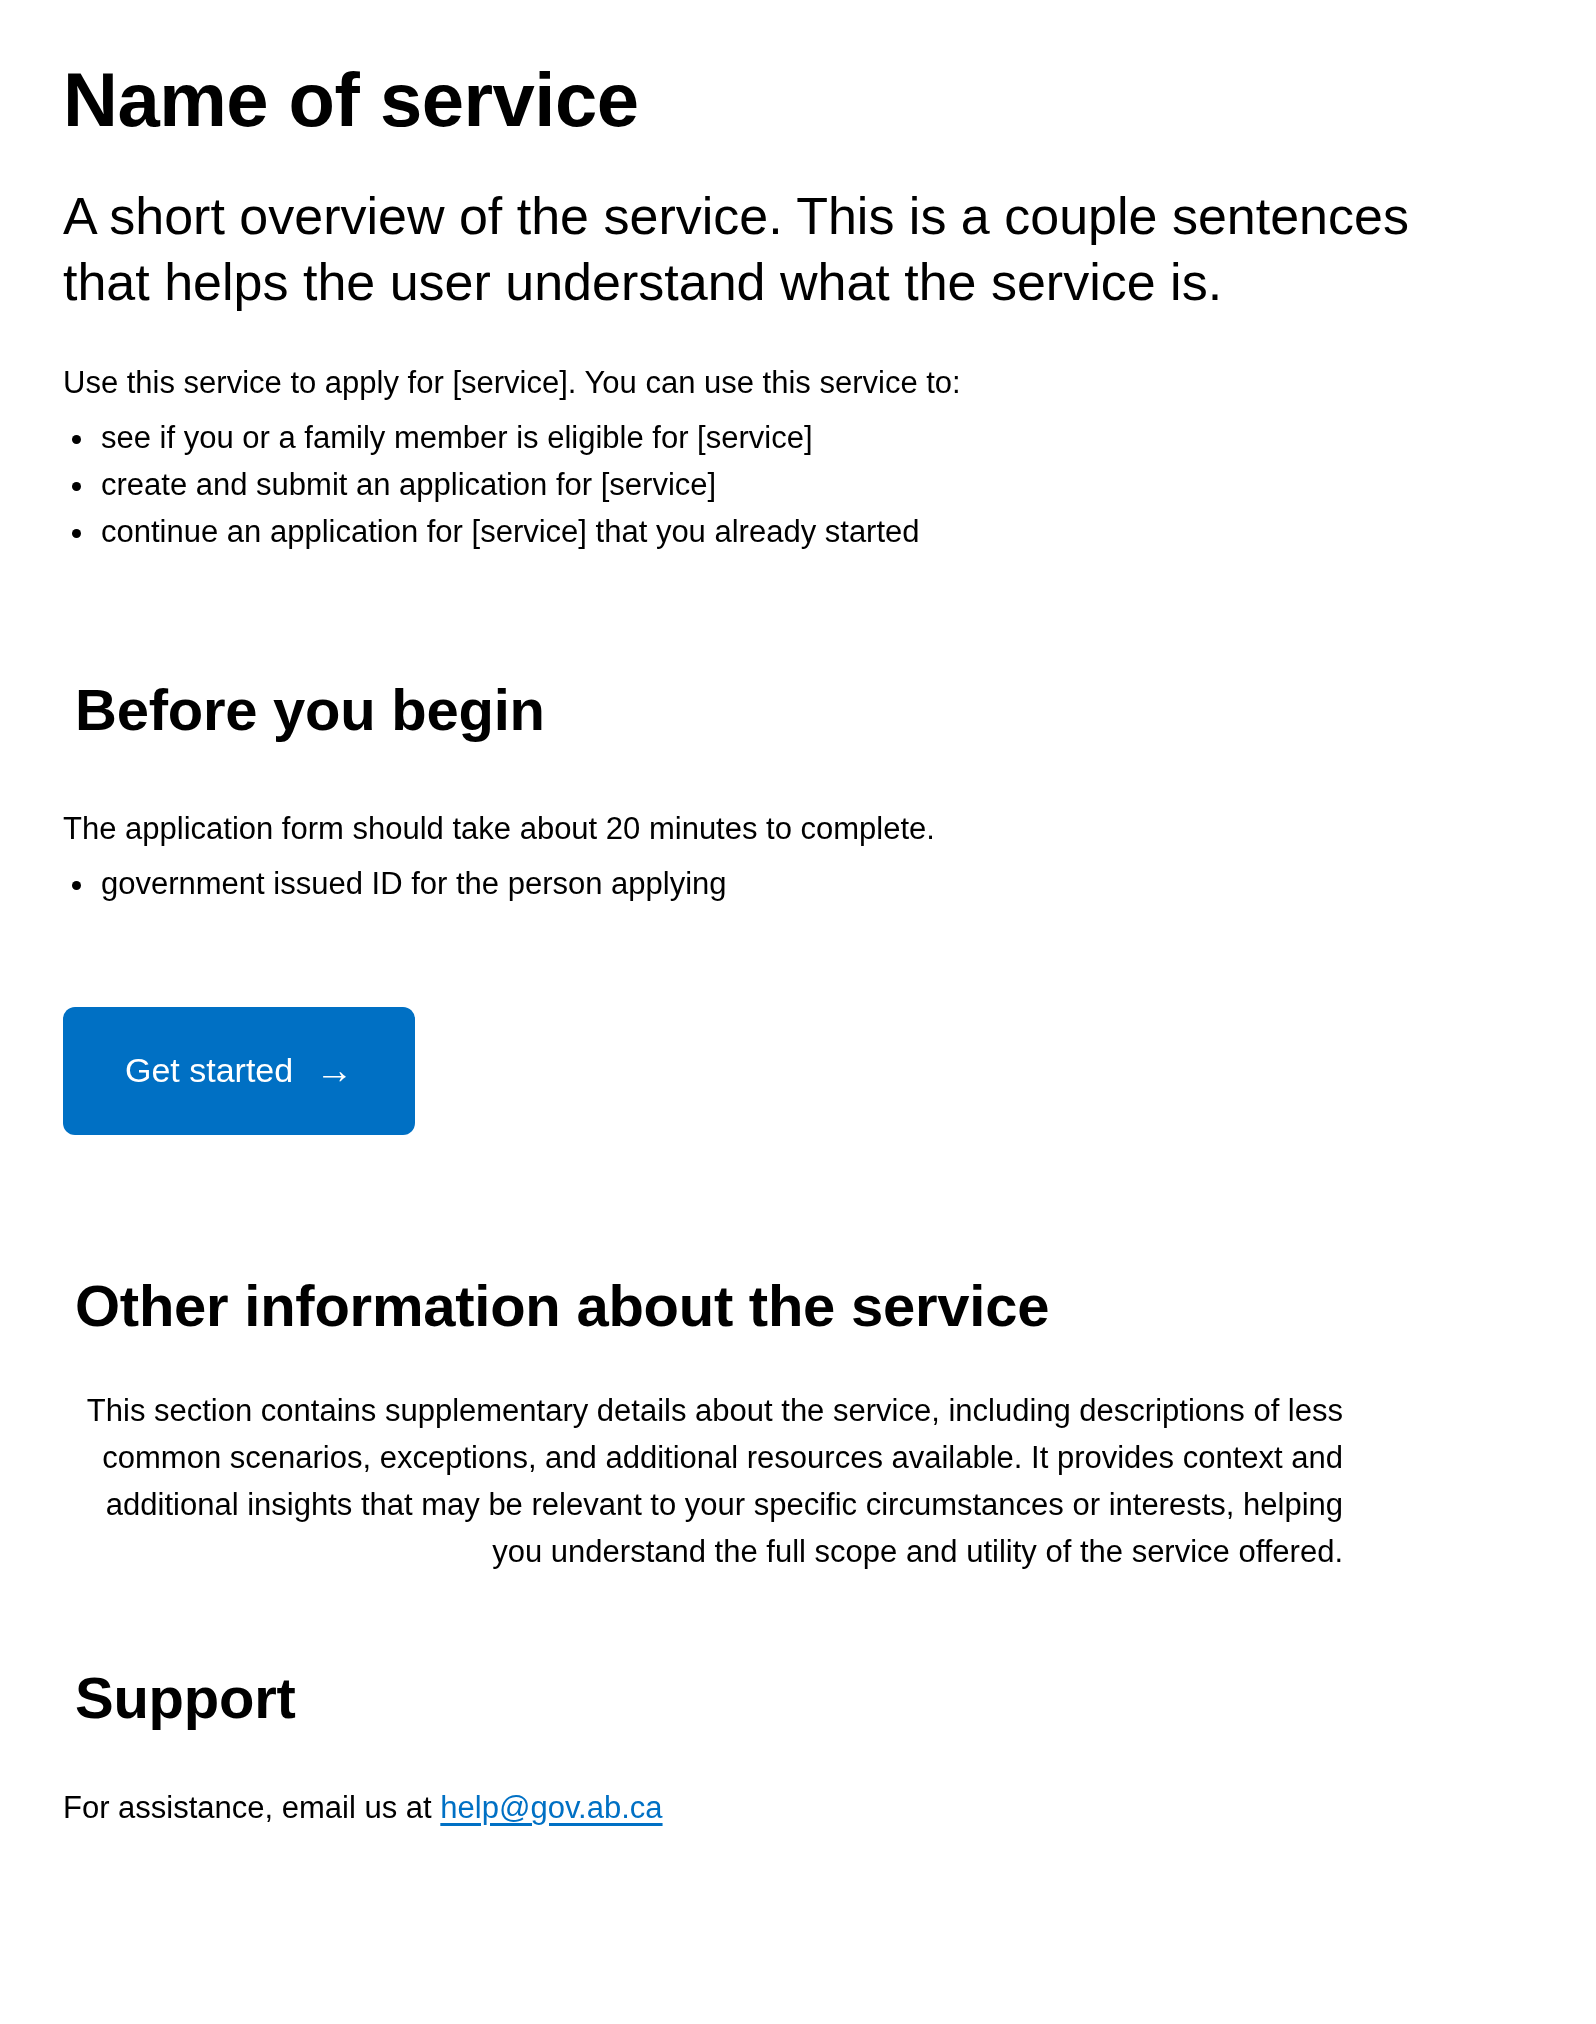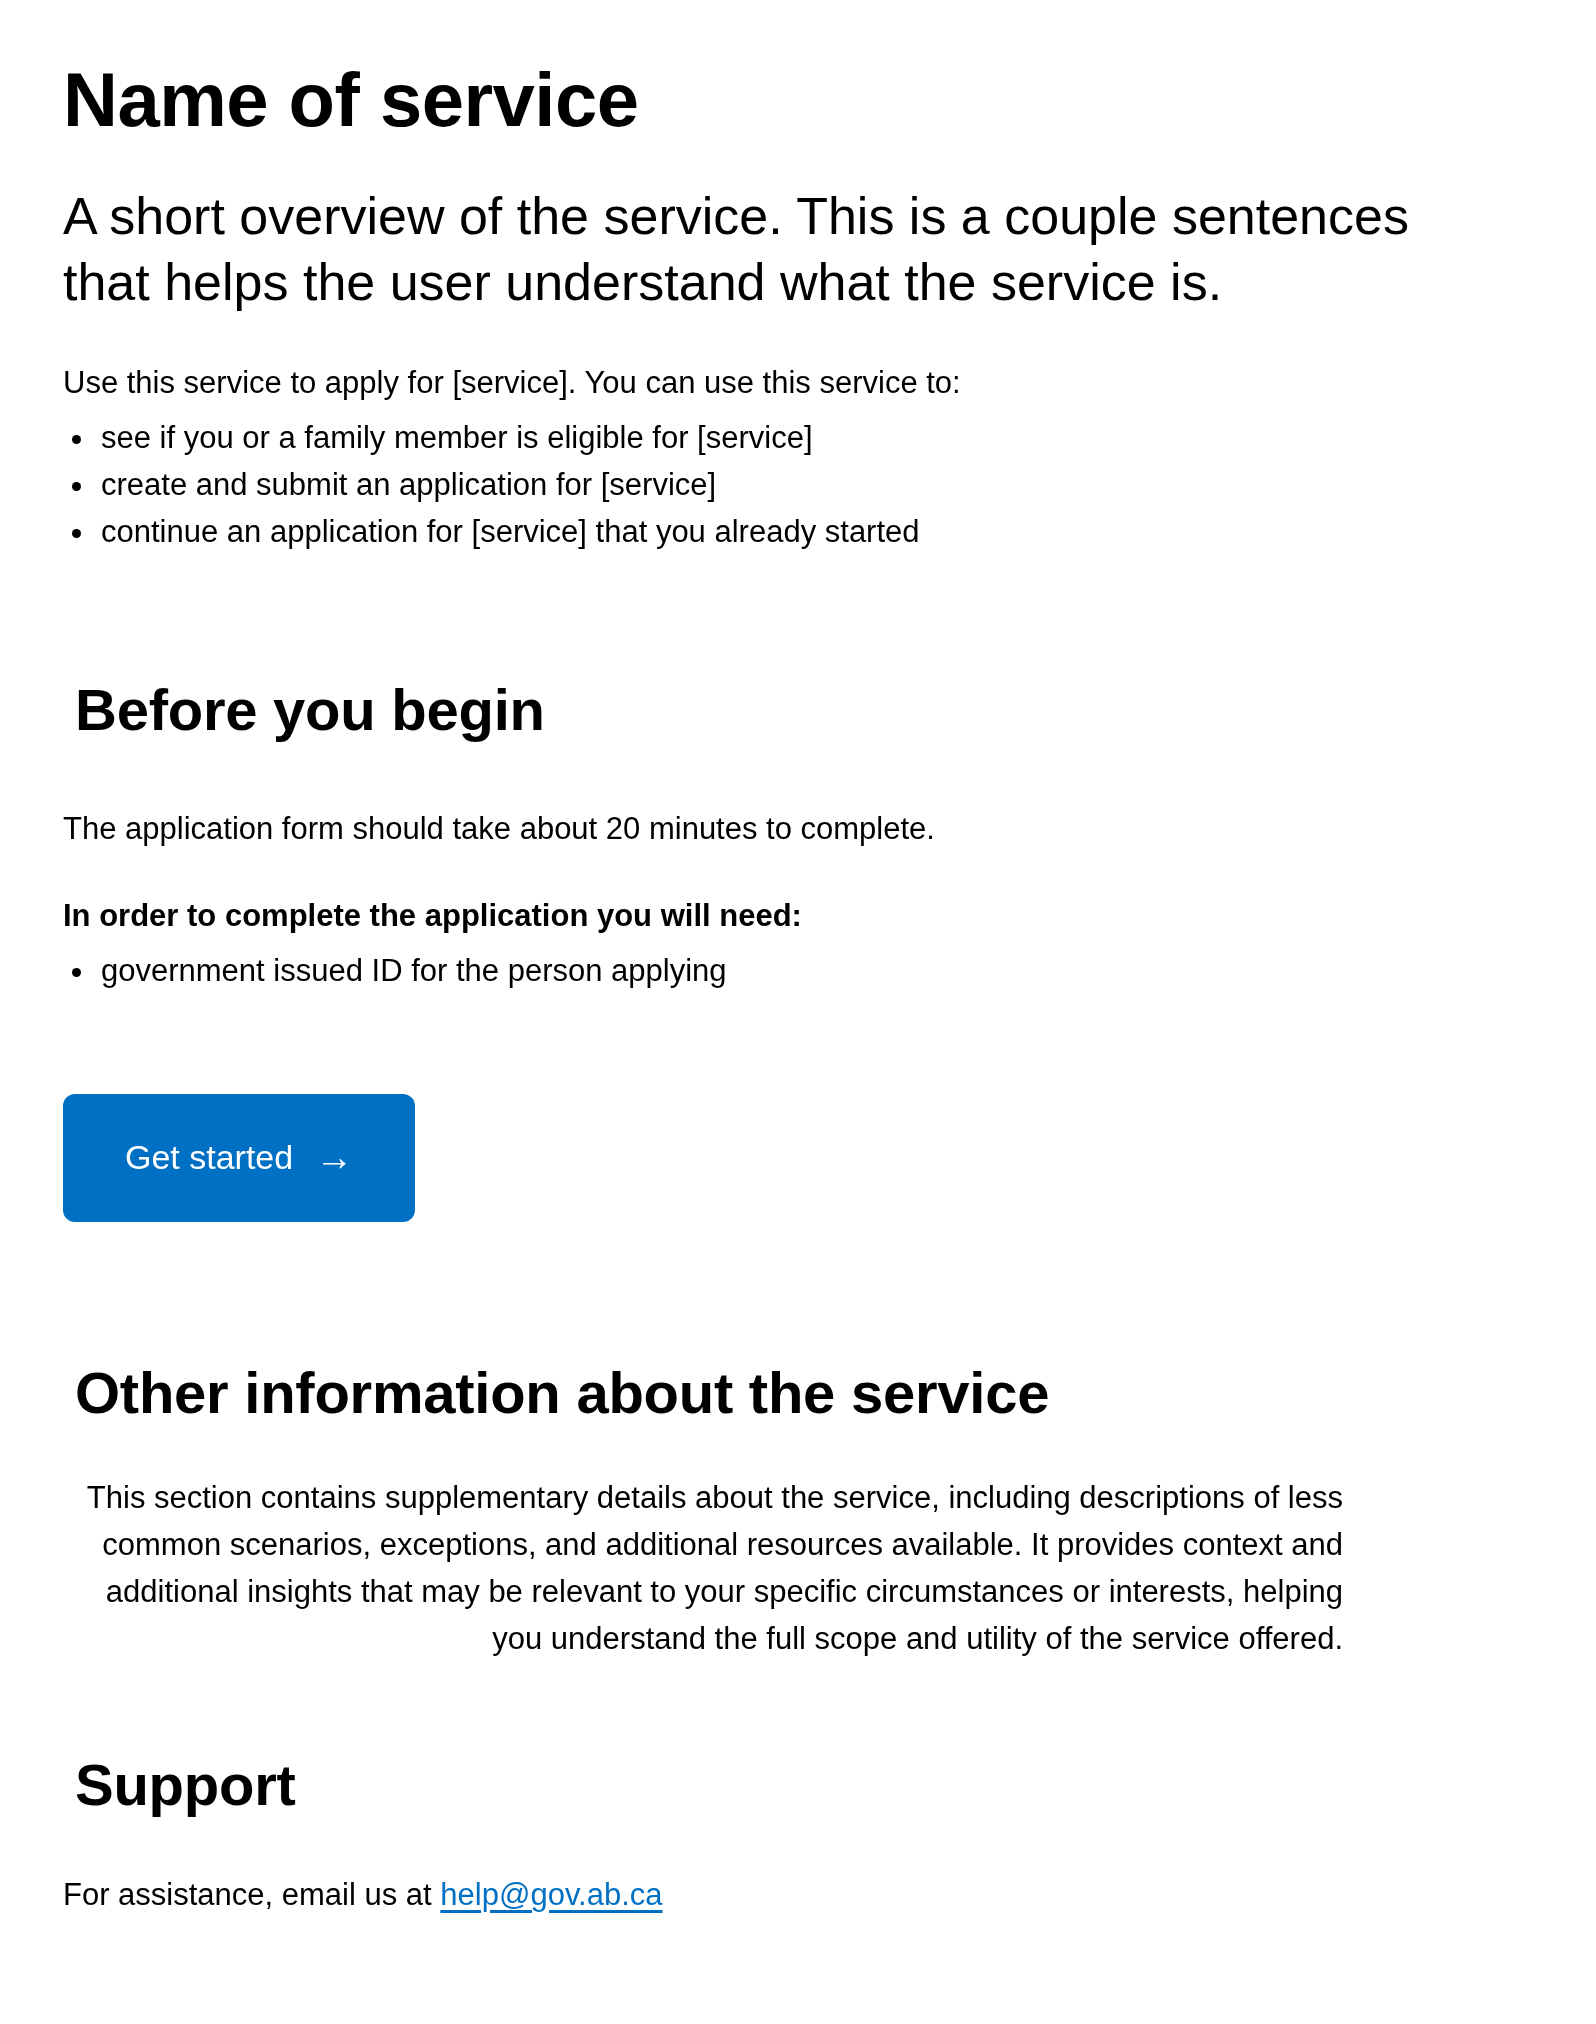--- a/index.html
+++ b/index.html
@@ -99,21 +99,20 @@
   <ul class="bullets">
     <li>see if you or a family member is eligible for [service]</li>
     <li>create and submit an application for [service]</li>
     <li>continue an application for [service] that you already started</li>
   </ul>
 
   <h2 class="h-before">Before you begin</h2>
 
   <p class="body time-estimate">The application form should take about 20 minutes to complete.</p>
 
-  <p class="body req-label">In order to complete the application you will need:</p>
 
   <ul class="bullets">
     <li>government issued ID for the person applying</li>
   </ul>
 
   <div>
     <button class="primary">
       <span>Get started</span>
       <span class="arrow">→</span>
     </button>

